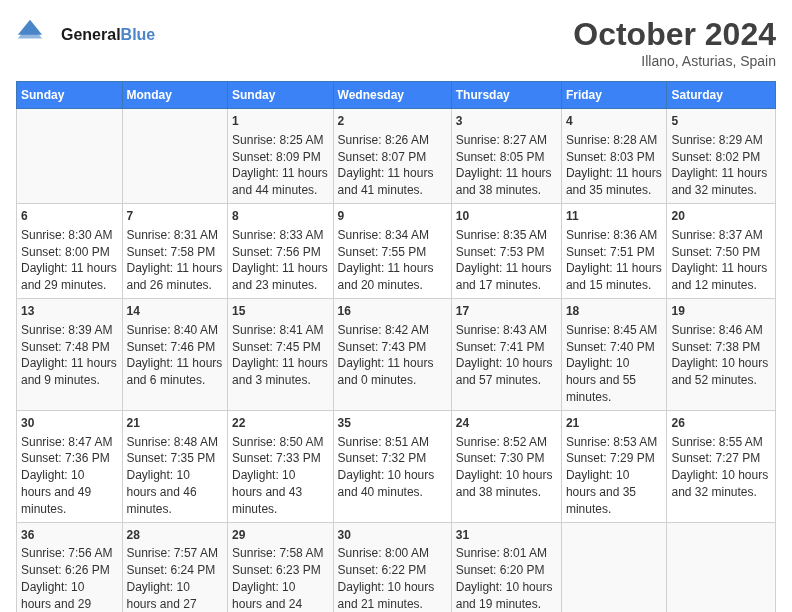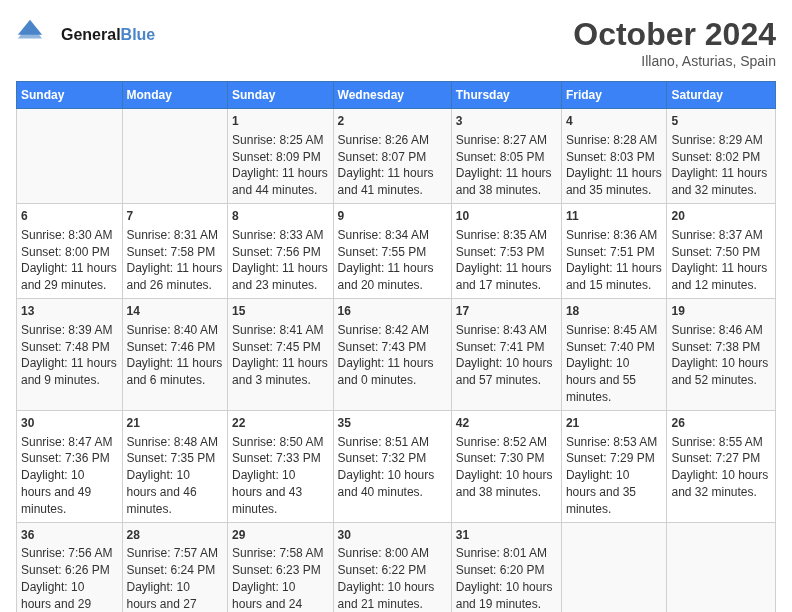--- a/index.html
+++ b/index.html
@@ -210,21 +210,21 @@
         </td>
         <td>
           <div class="day-num">22</div>
           <div class="day-detail">Sunrise: 8:50 AM<br>Sunset: 7:33 PM<br>Daylight: 10 hours and 43 minutes.</div>
         </td>
         <td>
           <div class="day-num">35</div>
           <div class="day-detail">Sunrise: 8:51 AM<br>Sunset: 7:32 PM<br>Daylight: 10 hours and 40 minutes.</div>
         </td>
         <td>
-          <div class="day-num">42</div>
+          <div class="day-num">24</div>
           <div class="day-detail">Sunrise: 8:52 AM<br>Sunset: 7:30 PM<br>Daylight: 10 hours and 38 minutes.</div>
         </td>
         <td>
           <div class="day-num">21</div>
           <div class="day-detail">Sunrise: 8:53 AM<br>Sunset: 7:29 PM<br>Daylight: 10 hours and 35 minutes.</div>
         </td>
         <td>
           <div class="day-num">26</div>
           <div class="day-detail">Sunrise: 8:55 AM<br>Sunset: 7:27 PM<br>Daylight: 10 hours and 32 minutes.</div>
         </td>

